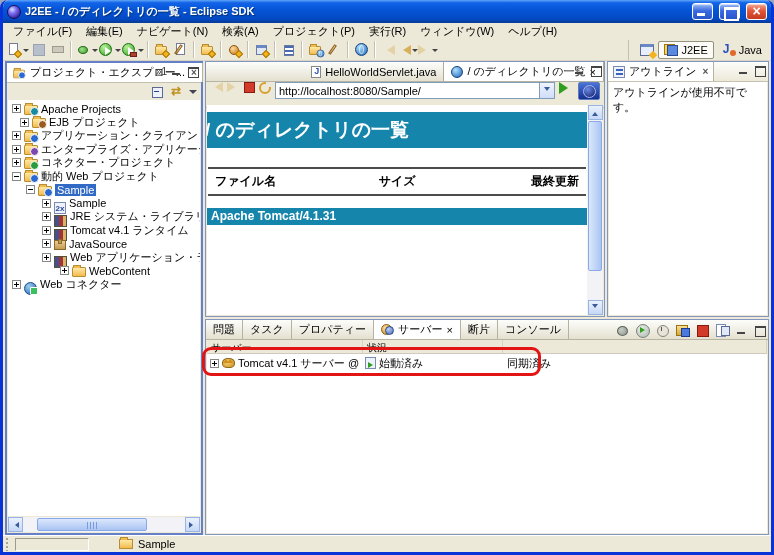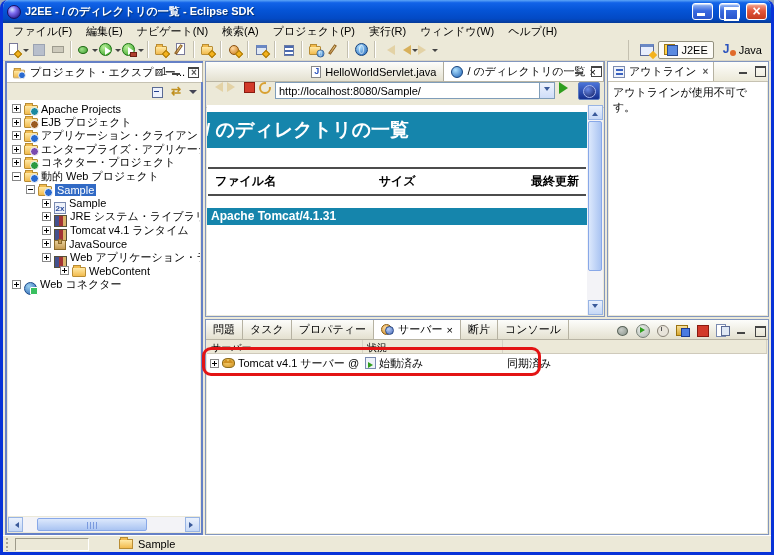--- a/index.html
+++ b/index.html
@@ -379,21 +379,21 @@
         <span class="vb-ico collapse"></span>
         <span class="vb-ico link"></span>
         <span class="menu-tri"></span>
       </div>
       <div class="tree">
         <div class="trow" style="padding-left:4px">
           <span class="exp plus"></span>
           <span class="tico ifolder dot dot-teal"></span>
           <span>Apache Projects</span>
         </div>
-        <div class="trow" style="padding-left:4px">
+        <div class="trow" style="padding-left:12px">
           <span class="exp plus"></span>
           <span class="tico ifolder dot dot-brown"></span>
           <span>EJB プロジェクト</span>
         </div>
         <div class="trow" style="padding-left:4px">
           <span class="exp plus"></span>
           <span class="tico ifolder dot dot-blue"></span>
           <span>アプリケーション・クライアント・プロジェクト</span>
         </div>
         <div class="trow" style="padding-left:4px">

